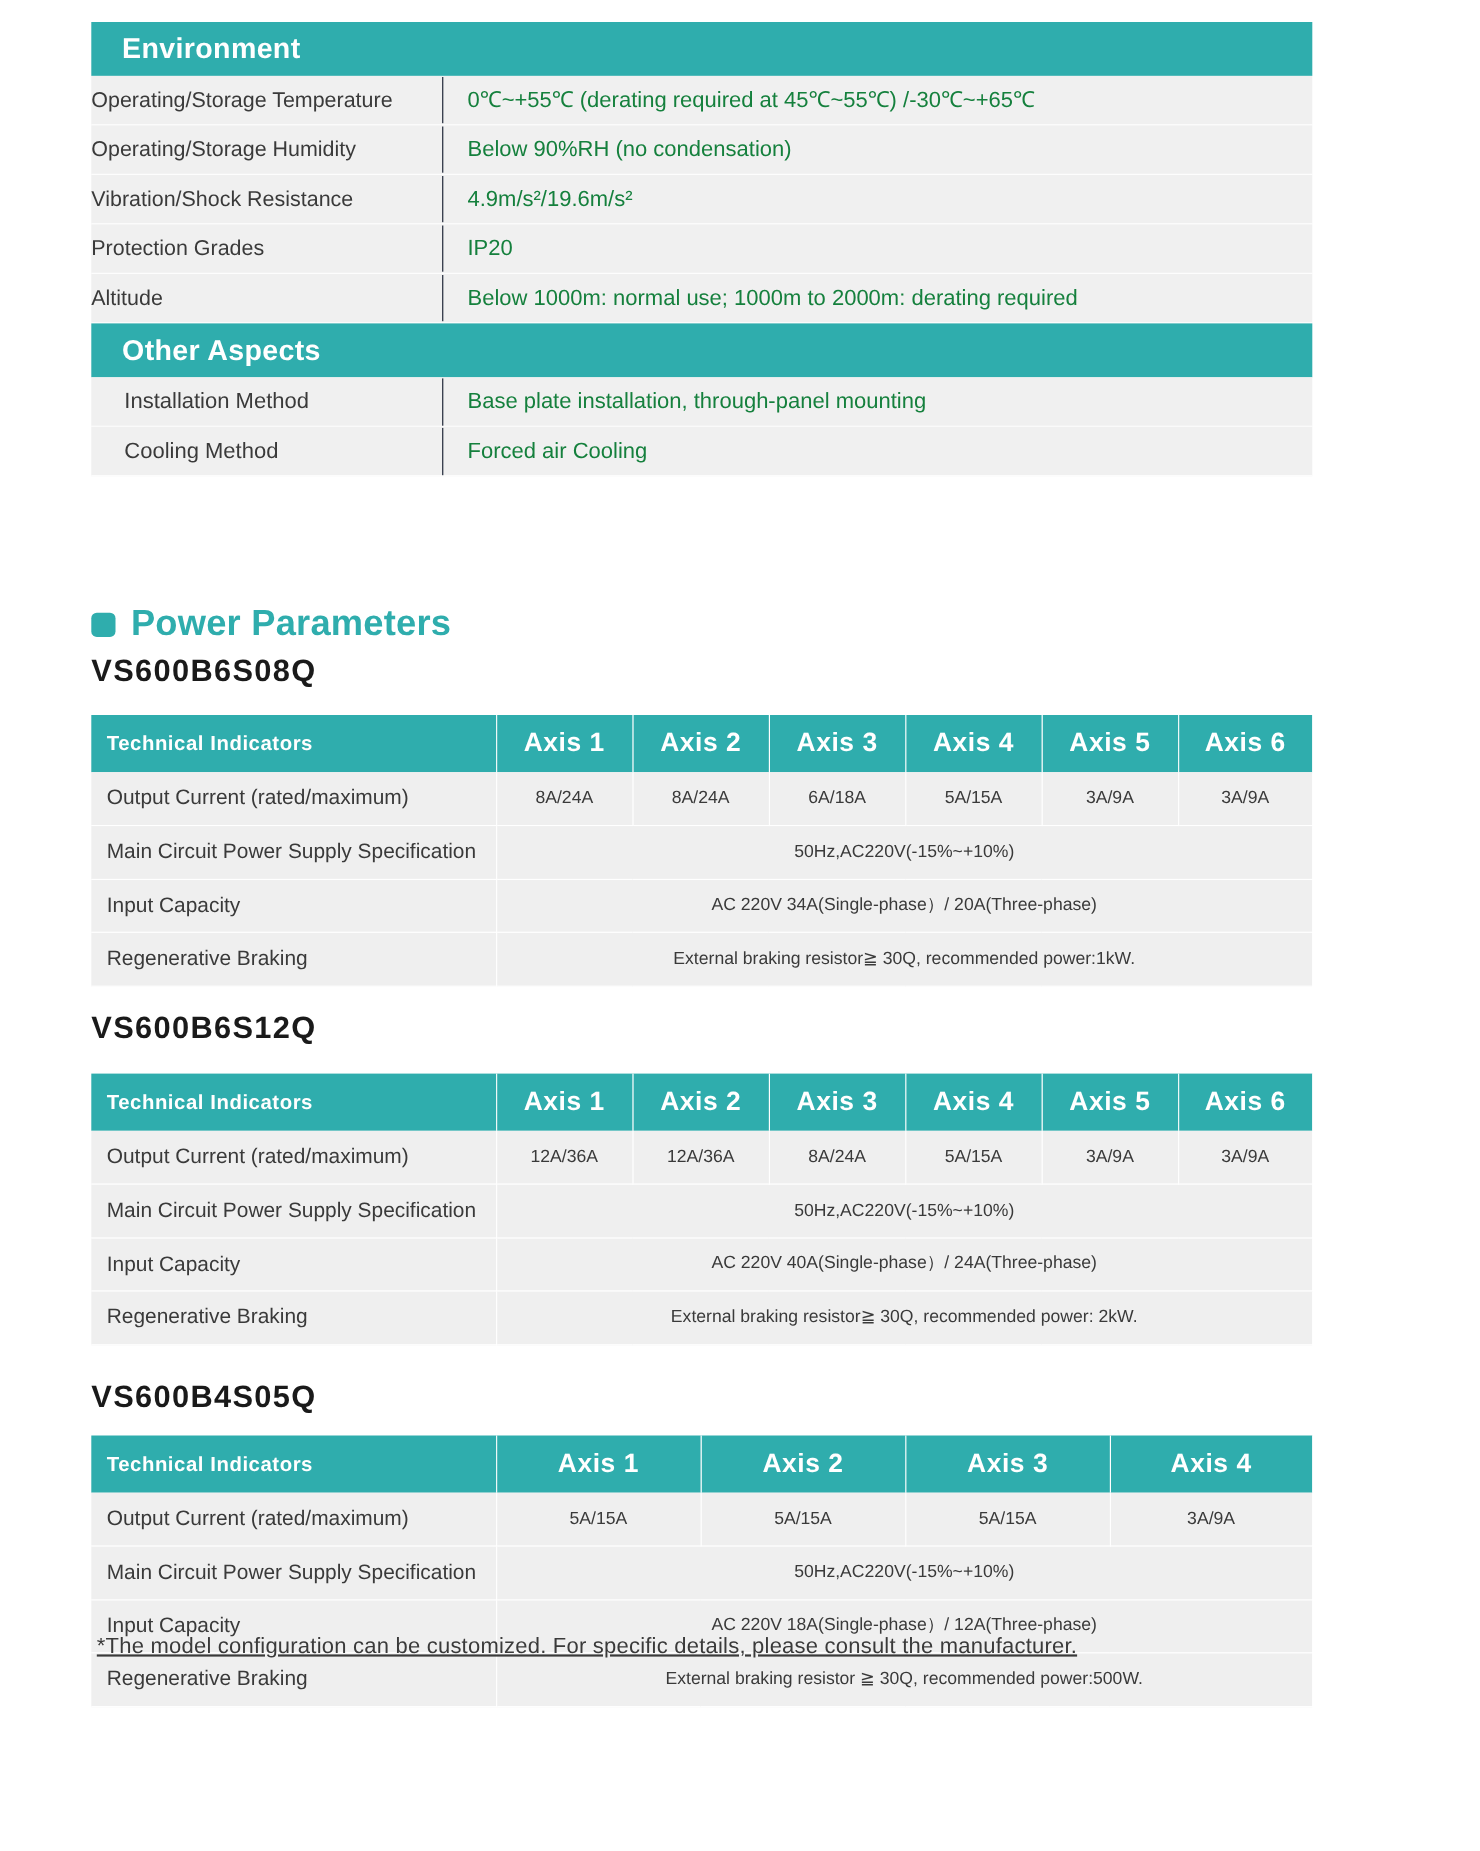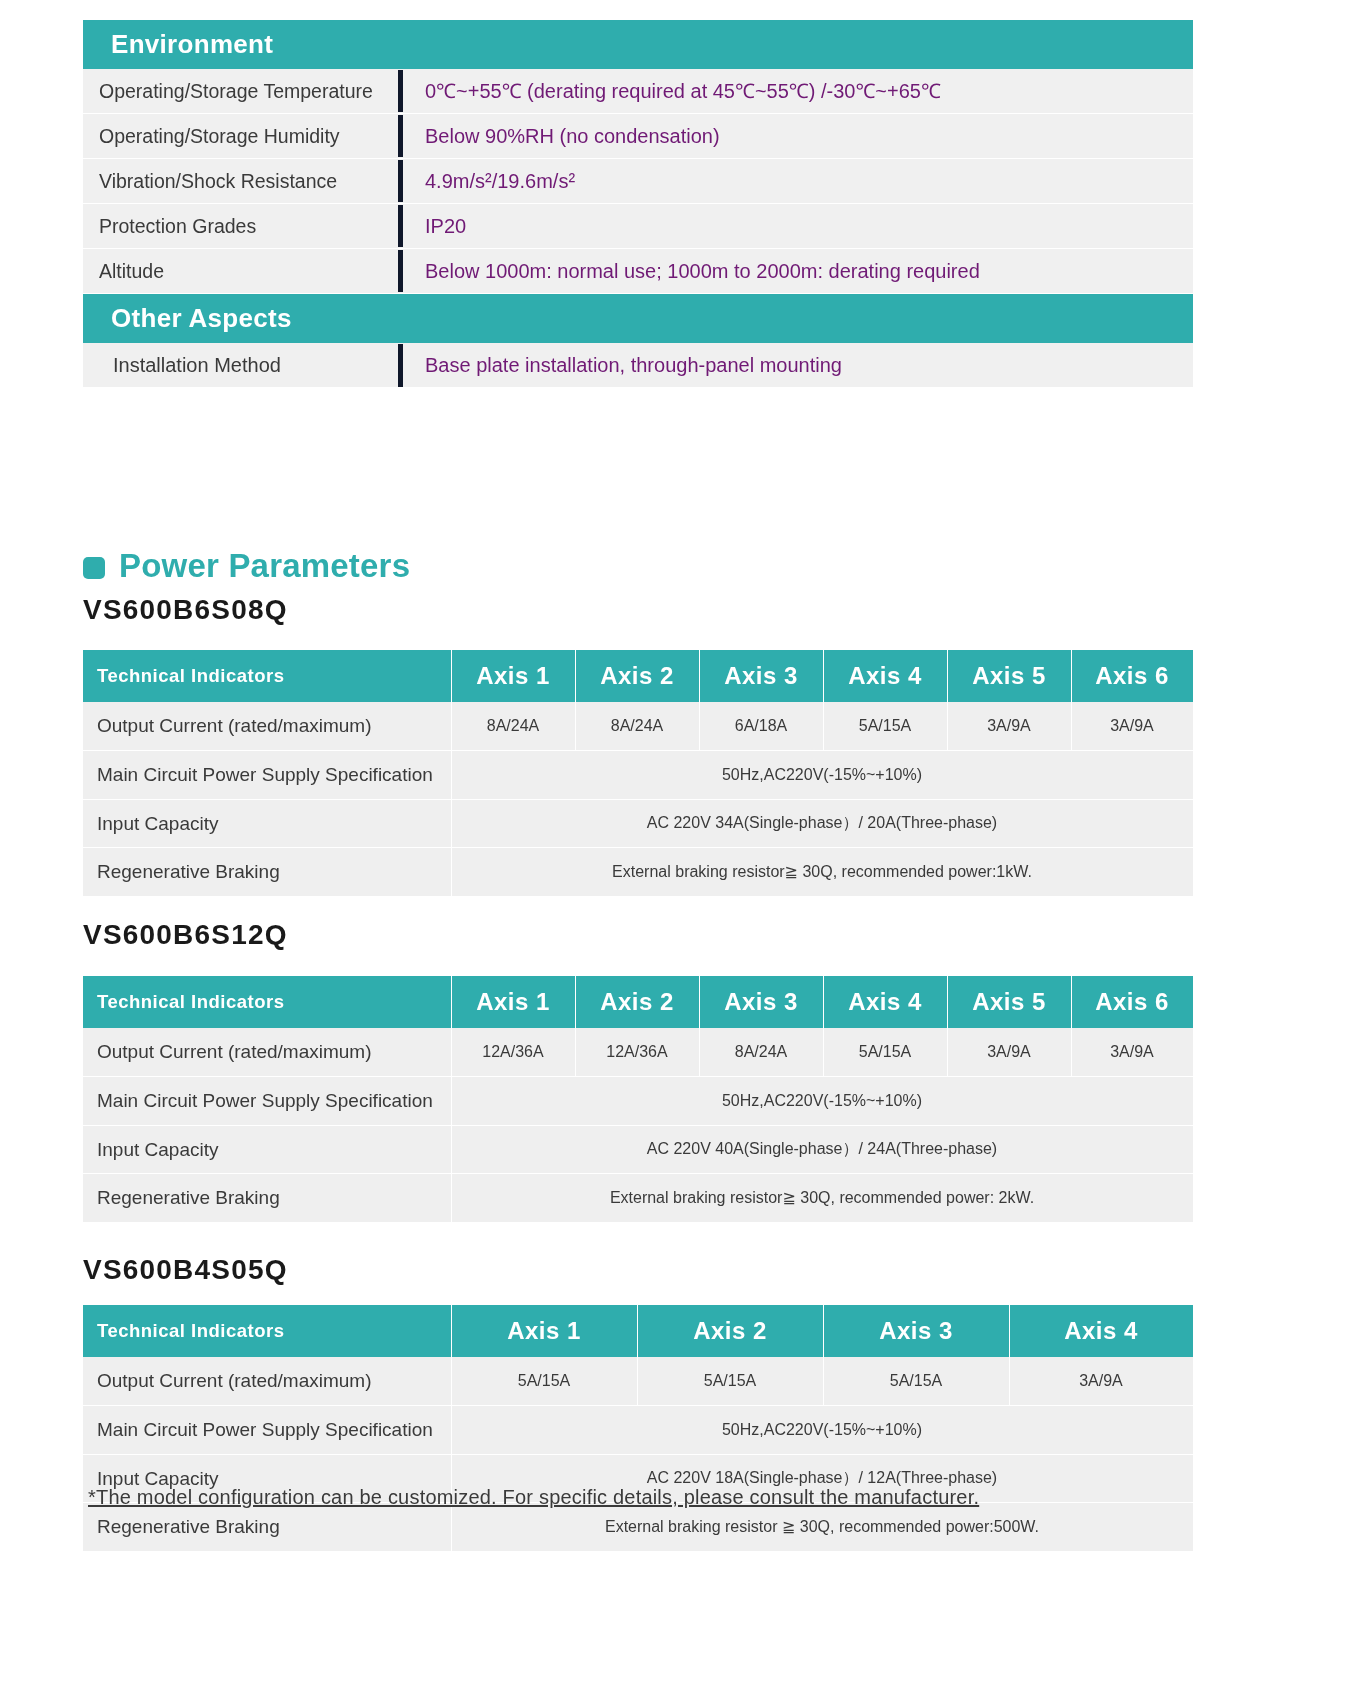--- a/index.html
+++ b/index.html
@@ -40,32 +40,32 @@
   .spec-row {
     display: flex;
     background: #f0f0f0;
     border-bottom: 1px solid #ffffff;
     min-height: 45px;
     align-items: center;
   }
   .spec-label {
     width: 320px;
     flex: 0 0 320px;
-    padding: 9px 10px 9px 16px;
+    padding: 9px 10px 9px 0;
     font-size: 19.5px;
     color: #3a3a3a;
-    border-right: 5px solid #0f172a;
+    border-right: 1px solid #0f172a;
     line-height: 1.25;
   }
   .spec-label.indent { padding-left: 30px; font-size: 20px; }
   .spec-value {
     flex: 1 1 auto;
     padding: 9px 10px 9px 22px;
     font-size: 20px;
-    color: #701a75;
+    color: #15803d;
     line-height: 1.25;
   }
 
   
   .section-head {
     position: absolute;
     left: 83px;
     display: flex;
     align-items: center;
     gap: 14px;
@@ -174,20 +174,24 @@
     </div>
   </div>
 
   <div class="spec-block" style="top:294px;">
     <div class="band">Other Aspects</div>
     <div>
       <div class="spec-row">
         <div class="spec-label indent">Installation Method</div>
         <div class="spec-value">Base plate installation, through-panel mounting</div>
       </div>
+      <div class="spec-row">
+        <div class="spec-label indent">Cooling Method</div>
+        <div class="spec-value">Forced air Cooling</div>
+      </div>
     </div>
   </div>
 
   <div class="section-head" style="top:535px;margin-top:12px;">
     <span class="bullet-sq"></span>
     <span class="section-title">Power Parameters</span>
   </div>
 
   <div class="model-title" style="top:594px;">VS600B6S08Q</div>
 

